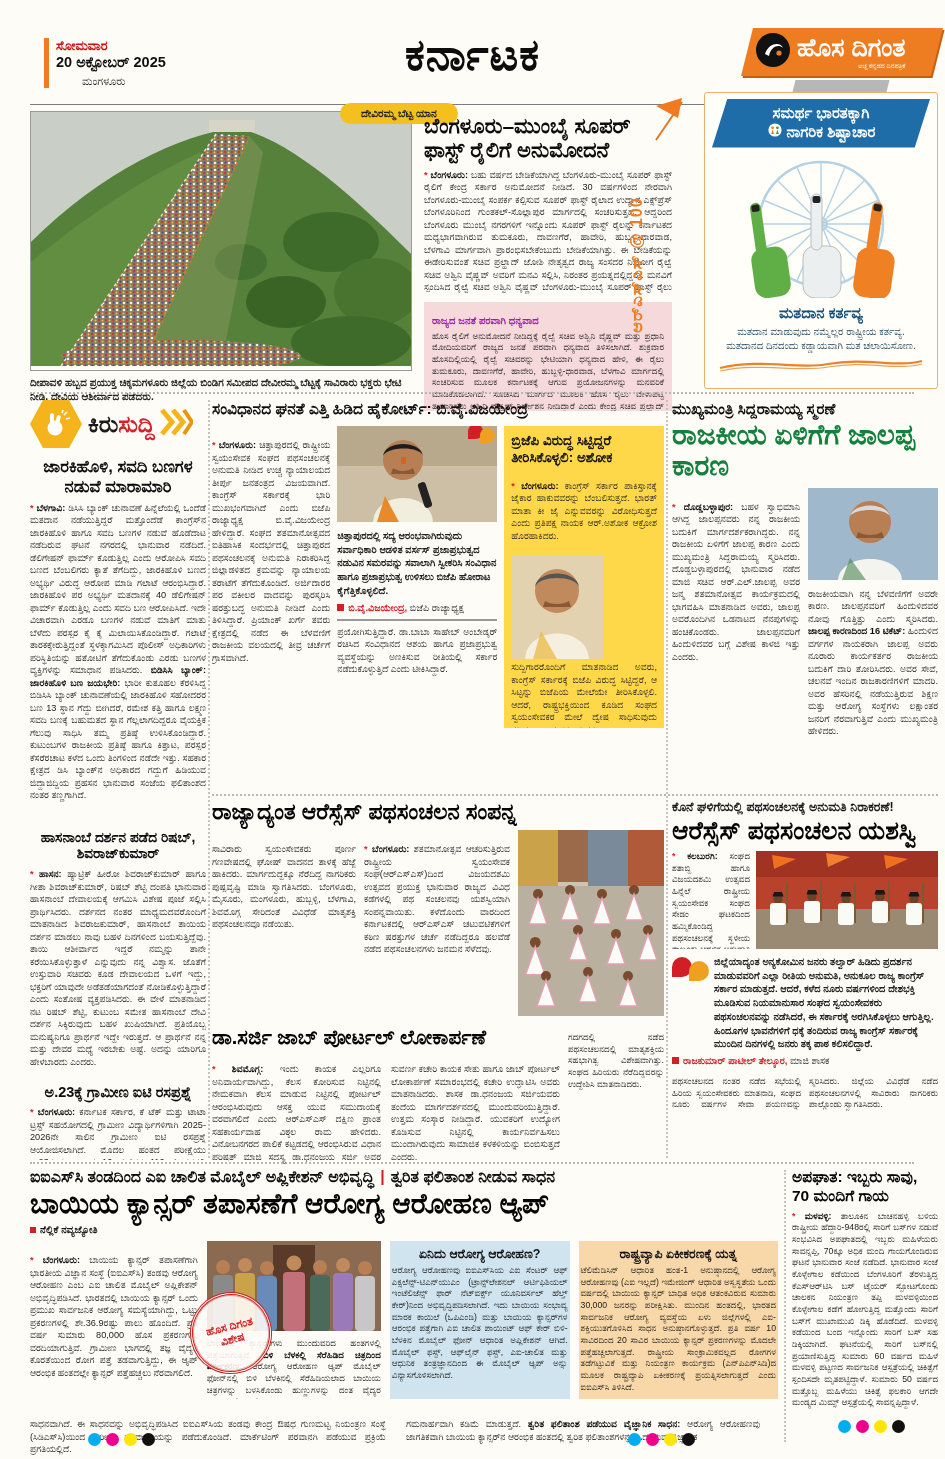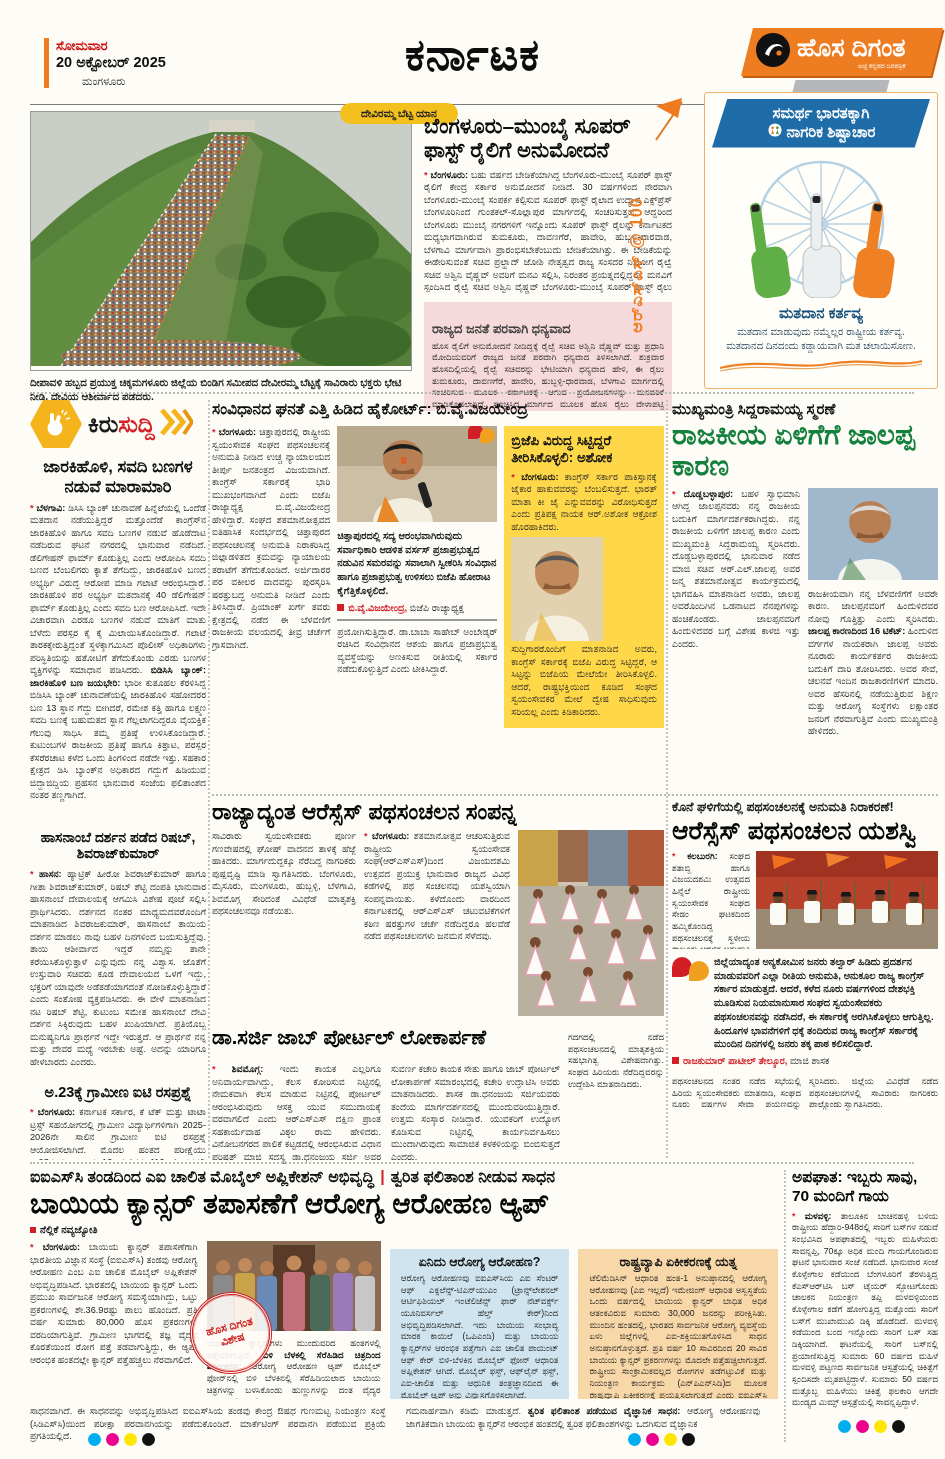--- a/index.html
+++ b/index.html
@@ -1,21 +1,21 @@
 <!DOCTYPE html>
 <html><head>
 <meta charset="utf-8">
 <style>
   html,body{margin:0;padding:0;background:#e8e8e4;}
   .page{position:relative;width:945px;height:1459px;margin:0 auto;background:#fdfcf7;
         font-family:"Liberation Sans",sans-serif;color:#1a1a1a;overflow:hidden;}
   .abs{position:absolute;}
   .just{text-align:justify;text-justify:inter-word;}
   .clip{overflow:hidden;}
-  .body-txt{font-size:9.2px;line-height:1.36;color:#222;}
+  .body-txt{font-size:9.2px;line-height:1.36;color:#222;margin-top:13px;}
   .small-txt{font-size:8.7px;line-height:1.34;color:#222;}
   .dl{font-weight:bold;color:#111;}
   .dl::before{content:"* ";color:#d21f26;font-weight:bold;}
   .inbold{font-weight:bold;color:#111;}
   .redsq{display:inline-block;width:7px;height:7px;background:#d21f26;margin-right:4px;}
   .hairline{border-top:1.5px solid #7c7c7c;}
   .dotsep-h{border-top:2px dotted #b8b8b4;}
   .dotsep-v{border-left:2px dotted #c4c4c0;}
   
   .hdr-left{left:44px;top:38px;border-left:5px solid #ee7c21;padding-left:7px;}
@@ -34,21 +34,21 @@
              text-align:center;line-height:36px;}
   
   .photo-wrap{left:30px;top:111px;width:382px;}
   .photo-frame{border:1px solid #999;}
   .tag-pill{position:absolute;left:310px;top:-8px;width:106px;background:#f4c01e;border-radius:12px;
             padding:4px 6px;text-align:center;font-size:10.5px;font-weight:bold;color:#222;line-height:1.2;}
   .photo-cap{font-size:10.3px;font-weight:bold;color:#222;margin-top:5px;line-height:1.35;}
   .train{left:424px;top:114px;width:248px;}
   .train h2{margin:0;font-size:21px;line-height:1.16;color:#0d0d0d;}
   .pinkbox{margin-top:7px;background:#f6d9db;padding:7px 8px 8px;}
-  .pinkbox h3{margin:12px 0 4px;font-size:13px;color:#404040;}
+  .pinkbox h3{margin:6px 0 4px;font-size:10px;color:#a21caf;}
   .vtext{left:628px;top:140px;width:40px;height:250px;}
   .vtext-in{display:block;width:250px;transform-origin:0 0;transform:rotate(-90deg) translateX(-250px);
             color:#ee7c21;font-weight:bold;font-size:16px;text-align:center;letter-spacing:1px;}
   .civic{left:704px;top:92px;width:234px;height:297px;border:1.5px solid #eeb06c;border-radius:3px;
          background:#fffef9;padding:6px 6px 4px;box-sizing:border-box;}
   .civic-banner{width:214px;margin:0 auto;background:#1e6ca8;color:#fff;text-align:center;
                 font-weight:bold;font-size:15px;line-height:1.25;padding:5px 2px;
                 clip-path:polygon(7% 0,100% 0,93% 100%,0 100%);}
   .civic-title{text-align:center;font-weight:bold;font-size:15px;color:#15507c;margin-top:2px;}
   .civic-body{width:204px;margin:3px auto 0;text-align:center;font-size:10px;line-height:1.45;color:#1b3c53;}
@@ -99,21 +99,21 @@
   .rsucc-row{display:flex;gap:6px;margin-top:5px;height:98px;overflow:hidden;}
   .rsucc-quote{display:flex;gap:5px;margin-top:6px;}
   .rsucc-b2{margin-top:4px;column-count:2;column-gap:8px;height:66px;overflow:hidden;}
   
   .app{left:30px;top:1168px;width:748px;}
   .app-kick{font-size:16px;font-weight:bold;color:#0d0d0d;}
   .app-kick .sep{color:#d21f26;padding:0 6px;}
   .app h1{margin:2px 0 0;font-size:28px;white-space:nowrap;color:#050505;}
   .byline{margin-top:3px;font-size:10px;font-weight:bold;}
   .app-row{display:flex;gap:9px;margin-top:5px;height:158px;overflow:hidden;}
-  .cbox{padding:6px 11px;box-sizing:border-box;height:184px;overflow:hidden;margin-top:8px;}
+  .cbox{padding:6px 2px;box-sizing:border-box;height:184px;overflow:hidden;}
   .cbox h4{margin:0 0 3px;font-size:12.5px;text-align:center;color:#101010;}
   .bluebox{background:#cfe4ee;width:182px;}
   .peachbox{background:#f8d8a8;width:202px;}
   .app-bottom{display:flex;gap:20px;margin-top:6px;height:50px;overflow:hidden;}
   .stamp{position:absolute;left:160px;top:124px;width:76px;height:76px;border:3px double #cc2222;
          border-radius:50%;background:rgba(255,252,248,.88);transform:rotate(-14deg);
          display:flex;flex-direction:column;align-items:center;justify-content:center;
          color:#cc2222;font-weight:bold;font-size:11px;line-height:1.2;box-shadow:0 0 0 1px rgba(204,34,34,.4) inset;}
   
   .acc{left:792px;top:1168px;width:146px;}

